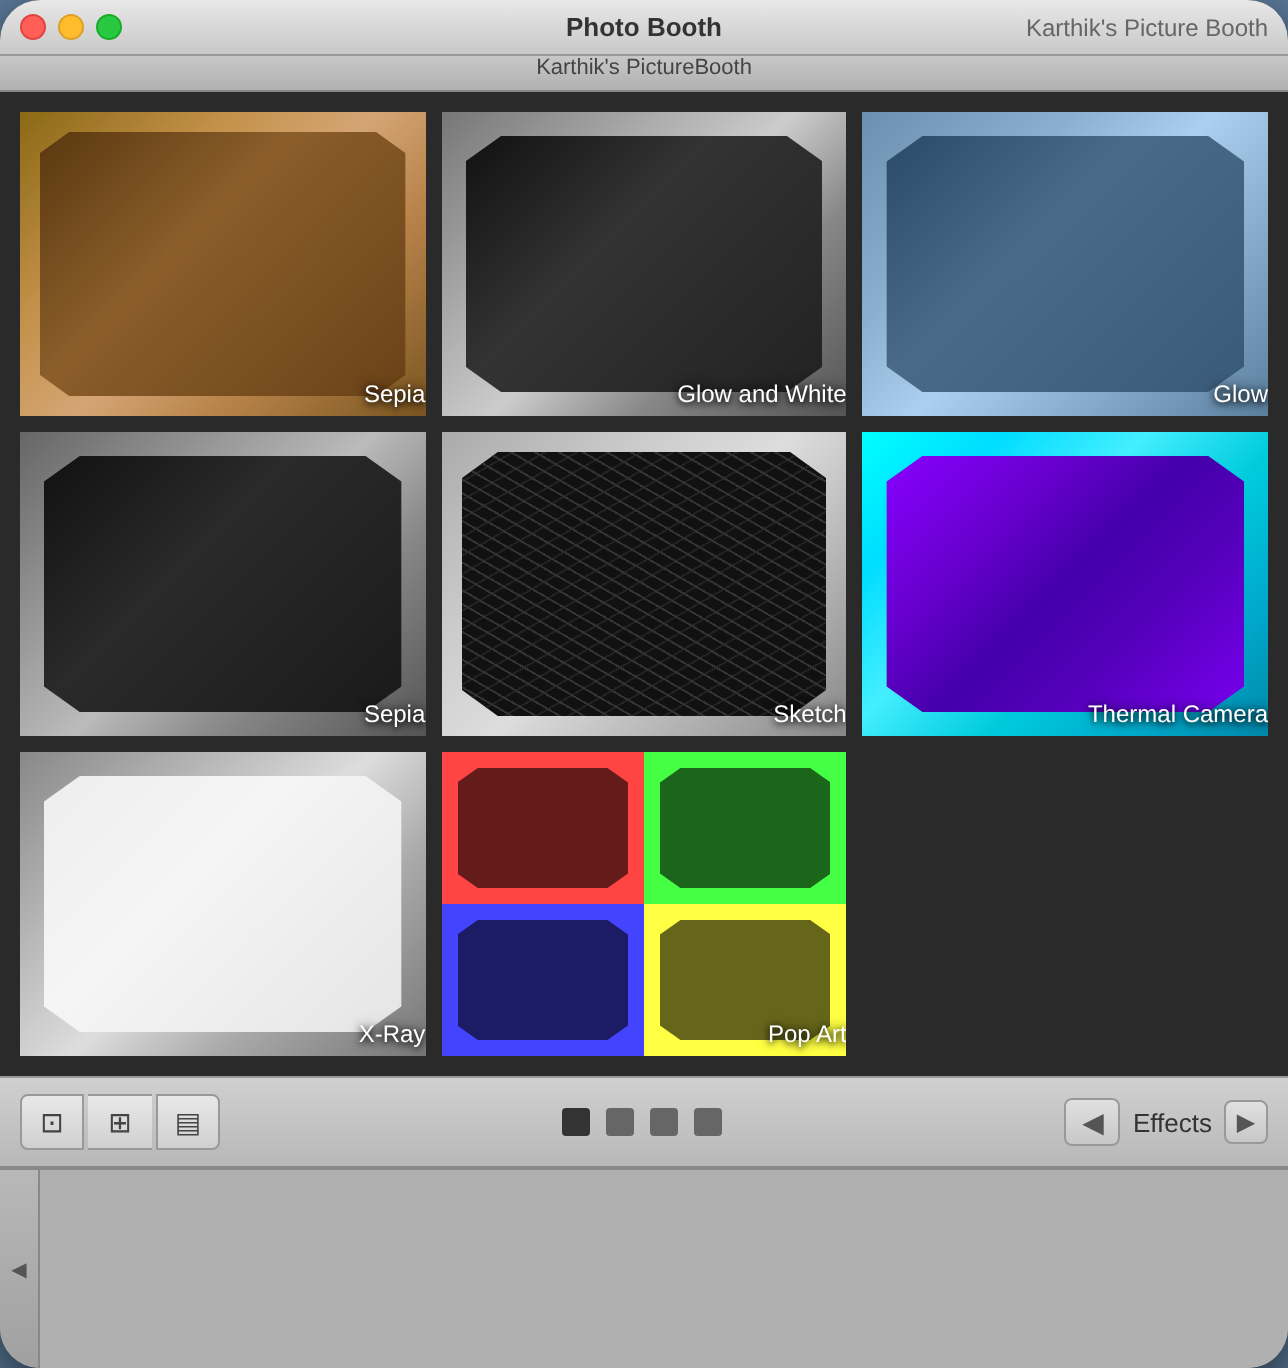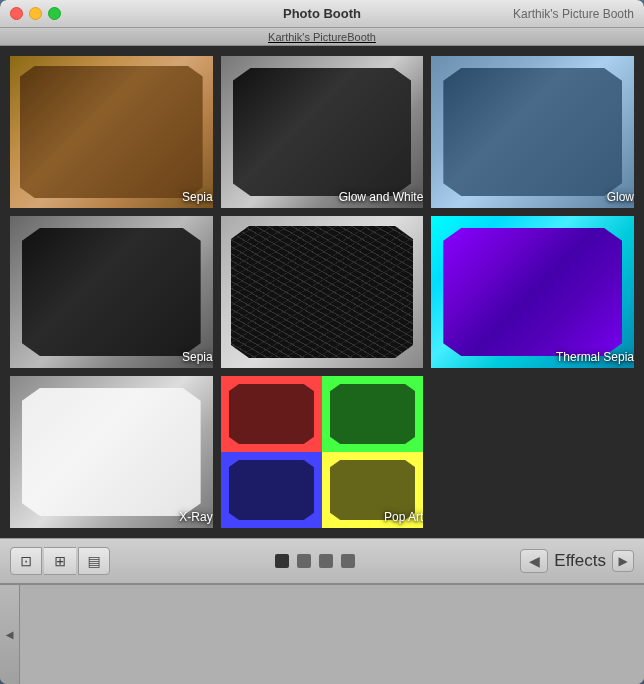--- a/index.html
+++ b/index.html
@@ -9,21 +9,21 @@
       height: 684px;
       background: #5a7a9a;
       font-family: -apple-system, 'Lucida Grande', sans-serif;
       overflow: hidden;
     }
 
     .window {
       width: 644px;
       height: 684px;
       background: #1a1a1a;
-      border-radius: 7px;
+      border-radius: 20px;
       overflow: hidden;
       display: flex;
       flex-direction: column;
       box-shadow: 0 10px 30px rgba(0,0,0,0.7);
     }
 
     
     .titlebar {
       background: linear-gradient(to bottom, #e8e8e8, #c8c8c8);
       height: 28px;
@@ -65,25 +65,23 @@
       position: absolute;
       right: 10px;
       font-size: 12px;
       color: #666;
     }
 
     .subtitle-bar {
       background: linear-gradient(to bottom, #c8c8c8, #b0b0b0);
       height: 18px;
       display: flex;
-      align-items: center;
       justify-content: center;
       border-bottom: 1px solid #888;
       flex-shrink: 0;
-      text-decoration: underline;
     }
 
     .subtitle-bar span {
       font-size: 11px;
       color: #444;
     }
 
     
     .main-content {
       flex: 1;
@@ -336,21 +334,21 @@
       border-radius: 4px;
       cursor: pointer;
       display: flex;
       align-items: center;
       justify-content: center;
       font-size: 14px;
       color: #555;
     }
 
     .effects-label {
-      font-size: 17px;
+      font-size: 13px;
       color: #333;
       font-weight: 500;
     }
 
     .gear-btn {
       width: 22px;
       height: 22px;
       background: linear-gradient(to bottom, #e0e0e0, #c8c8c8);
       border: 1px solid #999;
       border-radius: 4px;
@@ -429,25 +427,26 @@
     </div>
 
 
     <div class="effect-cell">
       <div class="normal-img"></div>
       <span class="effect-label">Sepia</span>
     </div>
 
     <div class="effect-cell">
       <div class="sketch-img"></div>
+      <span class="effect-label">Sketch</span>
     </div>
 
     <div class="effect-cell">
       <div class="thermal-img"></div>
-      <span class="effect-label">Thermal Sepia</span>
+      <span class="effect-label">Thermal Camera</span>
     </div>
 
     <div class="effect-cell">
       <div class="xray-img"></div>
       <span class="effect-label">X-Ray</span>
     </div>
 
     <div class="effect-cell">
       <div class="popart-img">
         <div class="popart-cell"></div>

